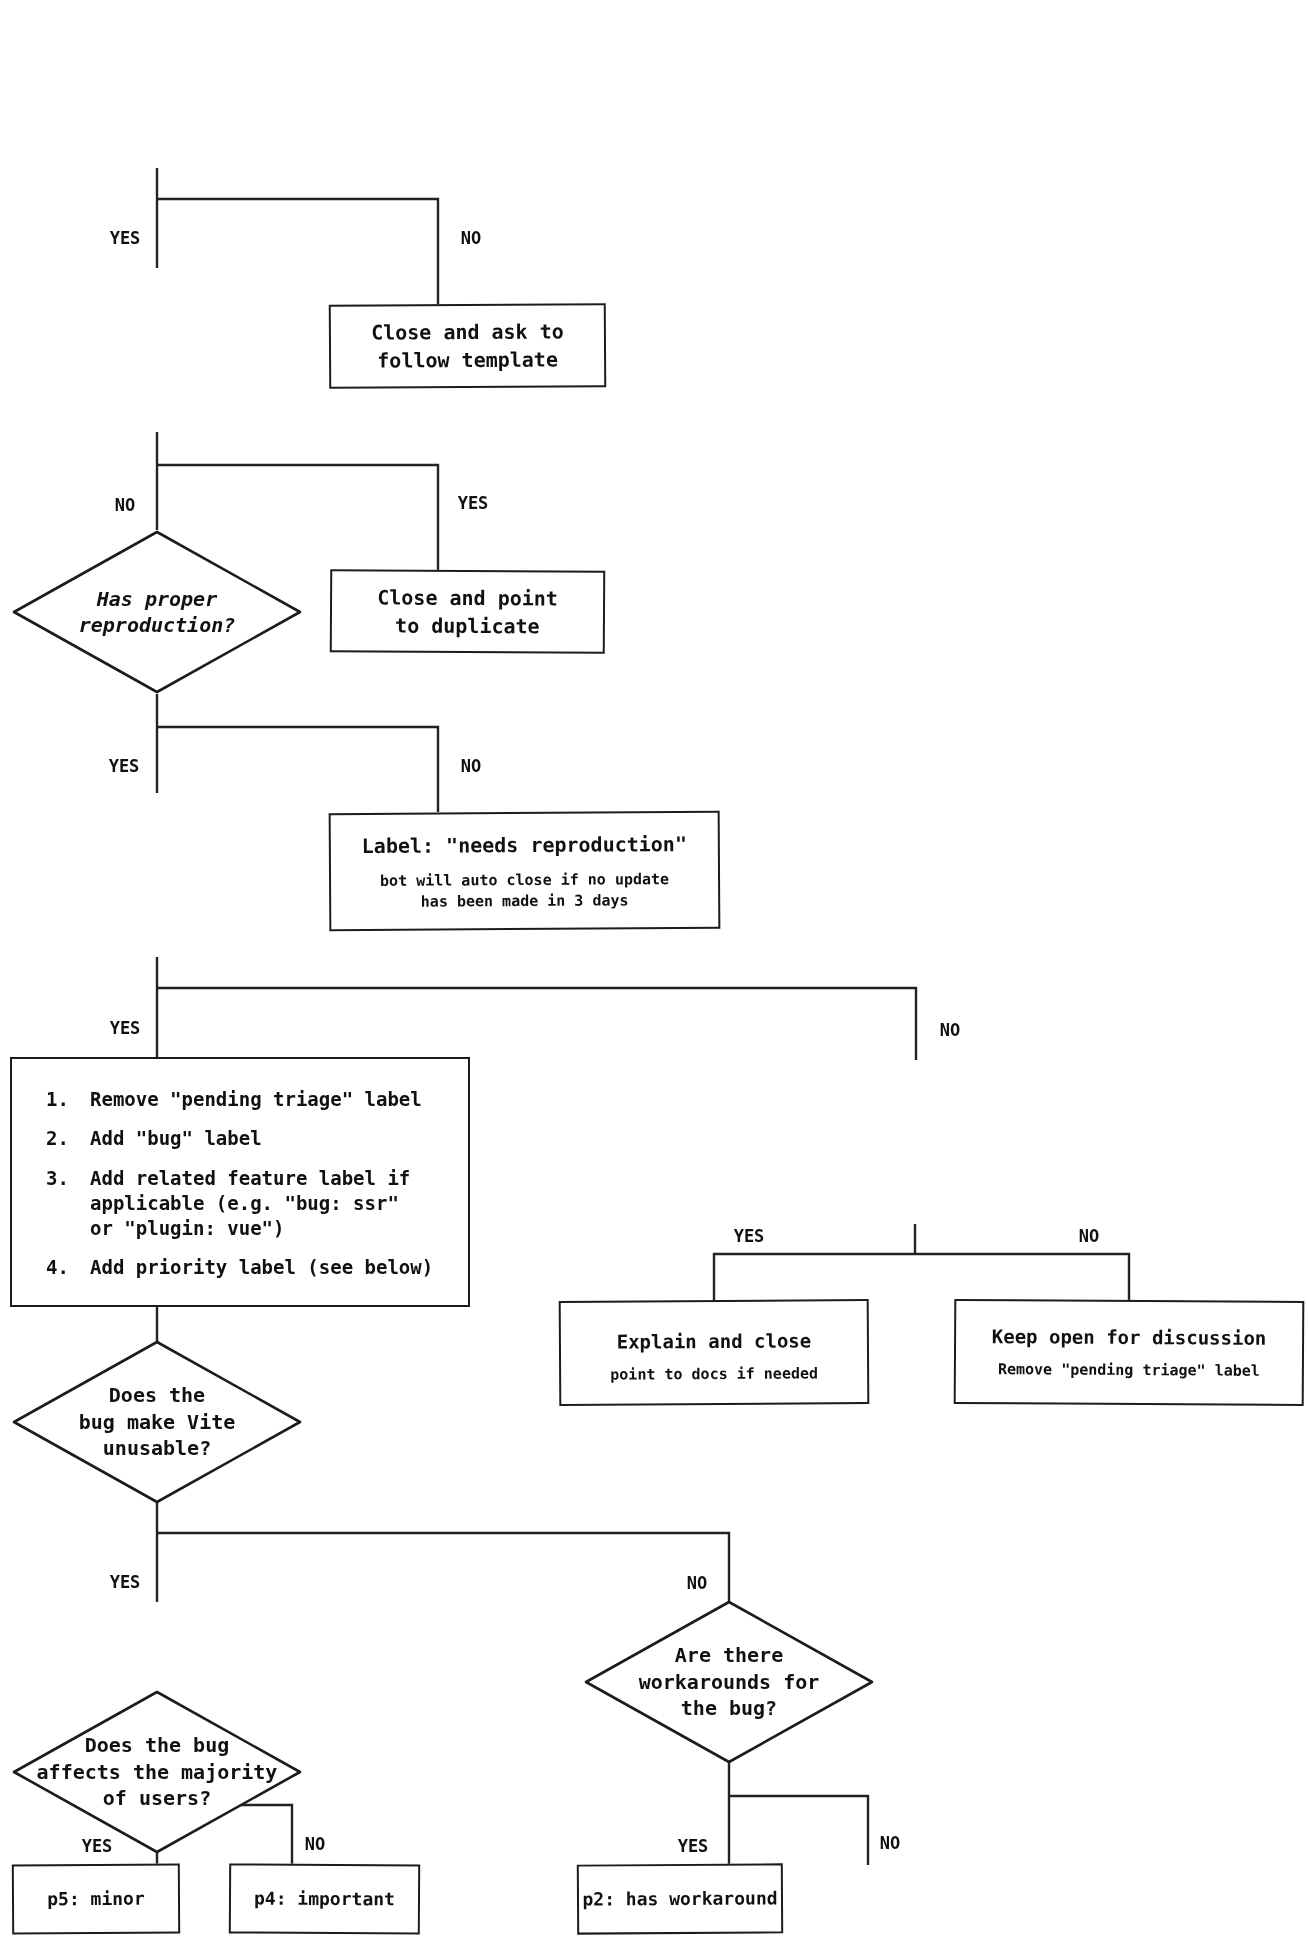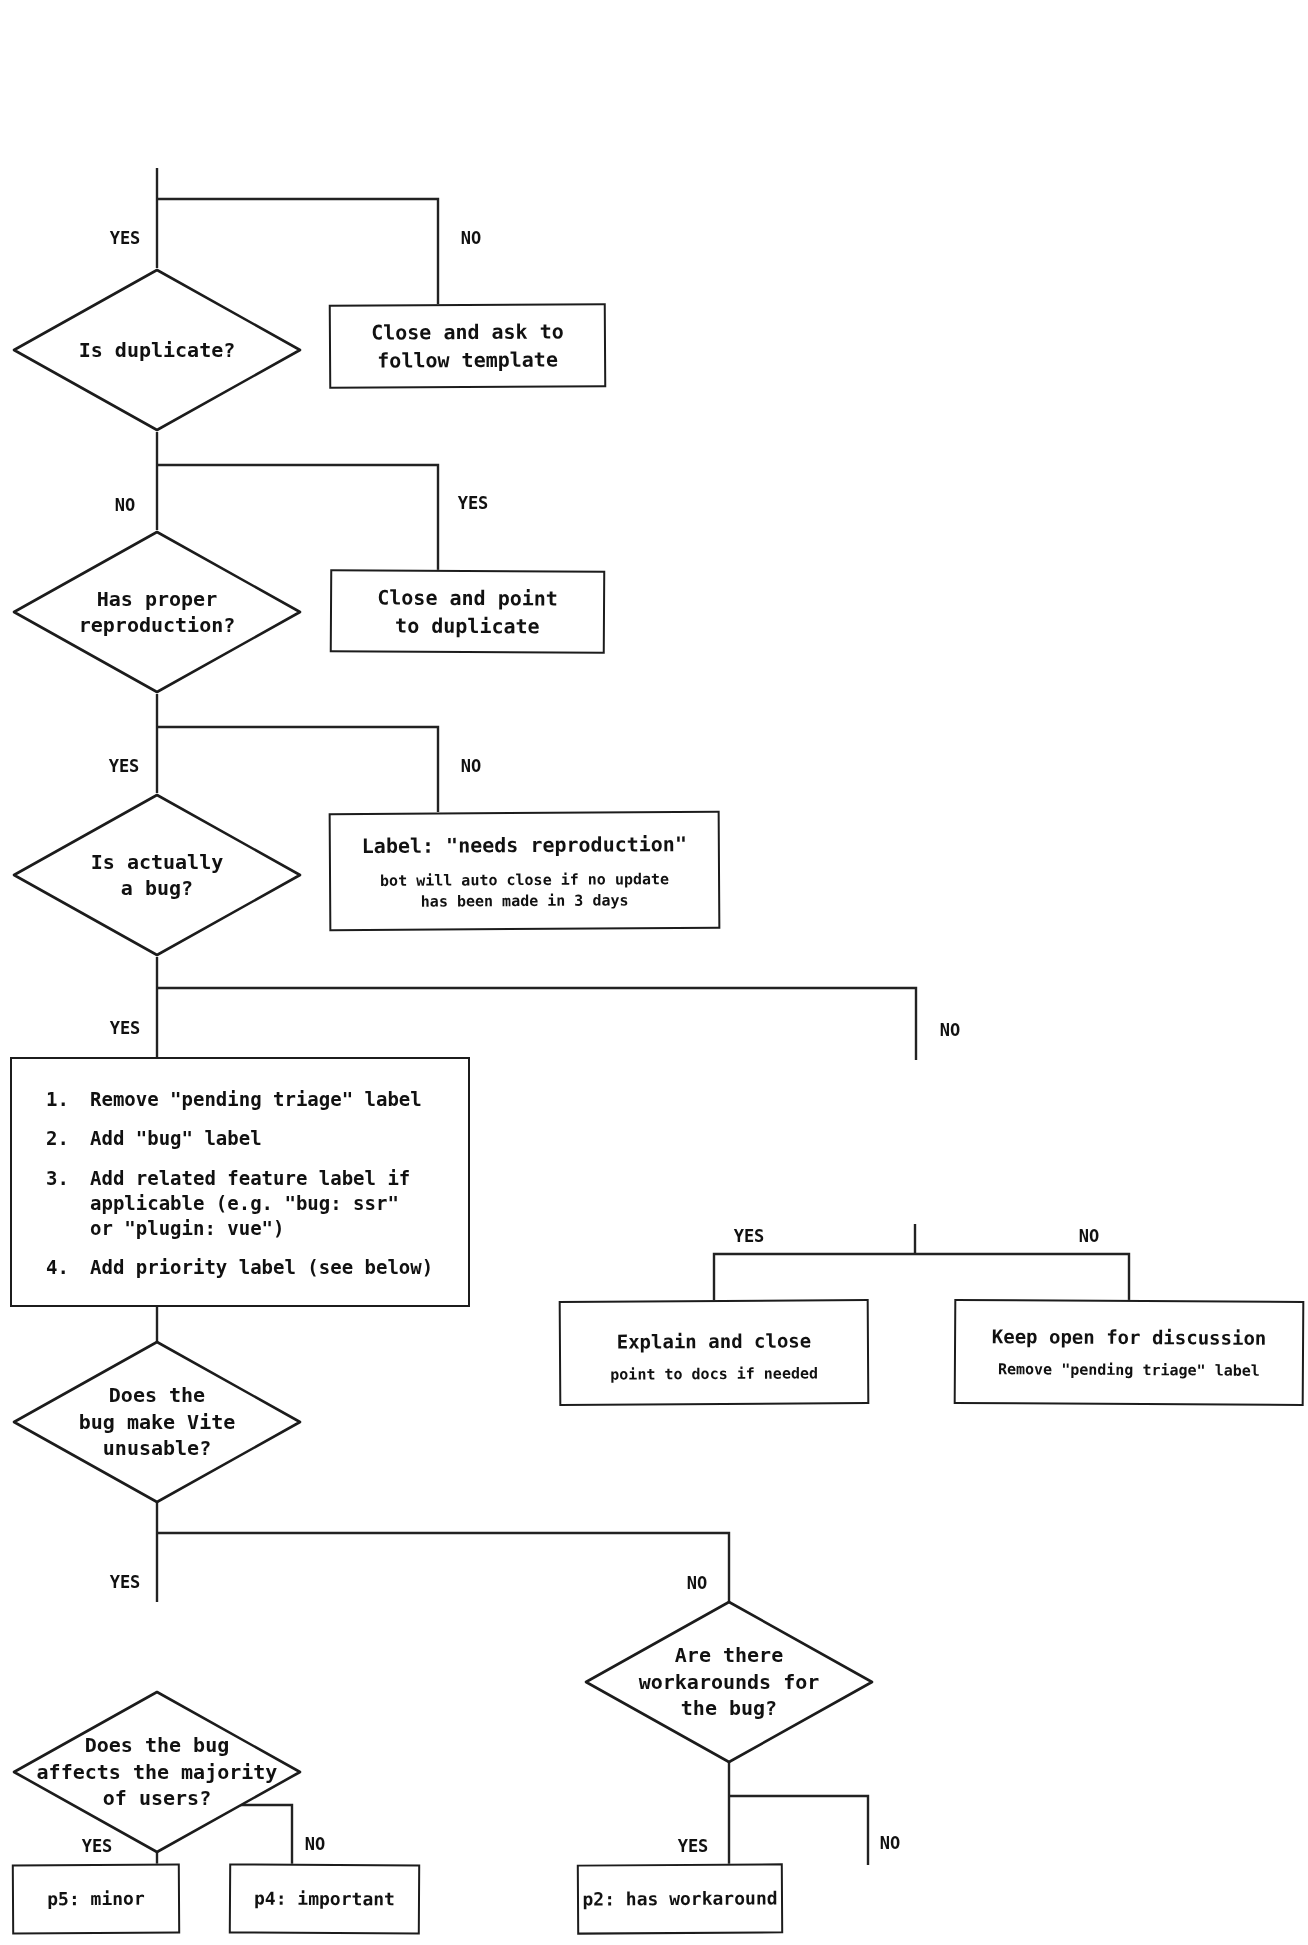--- a/index.html
+++ b/index.html
@@ -44,42 +44,29 @@
     <polyline points="157,1307 157,1342"></polyline>
     <polyline points="157,1502 157,1602"></polyline>
     <polyline points="157,1533 729,1533 729,1602"></polyline>
     <polyline points="157,1762 157,1865"></polyline>
     <polyline points="157,1805 292,1805 292,1865"></polyline>
     <polyline points="729,1762 729,1865"></polyline>
     <polyline points="729,1796 868,1796 868,1865"></polyline>
   </svg>
 
 
-  <div class="diamond" style="left:12px;top:268px;">
-    <svg viewBox="0 0 290 164">
-        <polygon points="145,2 288,82 145,162 2,82"></polygon>
-      </svg>
-    <div class="dlabel">Is duplicate?</div>
-  </div>
 
-  <div class="diamond" style="left:12px;top:530px;">
+  <div class="diamond" style="left:12px;top:530px;font-style:italic;">
     <svg viewBox="0 0 290 164">
         <polygon points="145,2 288,82 145,162 2,82"></polygon>
       </svg>
     <div class="dlabel">Has proper
 reproduction?</div>
   </div>
 
-  <div class="diamond" style="left:12px;top:793px;">
-    <svg viewBox="0 0 290 164">
-        <polygon points="145,2 288,82 145,162 2,82"></polygon>
-      </svg>
-    <div class="dlabel">Is actually
-a bug?</div>
-  </div>
 
 
   <div class="diamond" style="left:12px;top:1340px;">
     <svg viewBox="0 0 290 164">
         <polygon points="145,2 288,82 145,162 2,82"></polygon>
       </svg>
     <div class="dlabel">Does the
 bug make Vite
 unusable?</div>
   </div>

